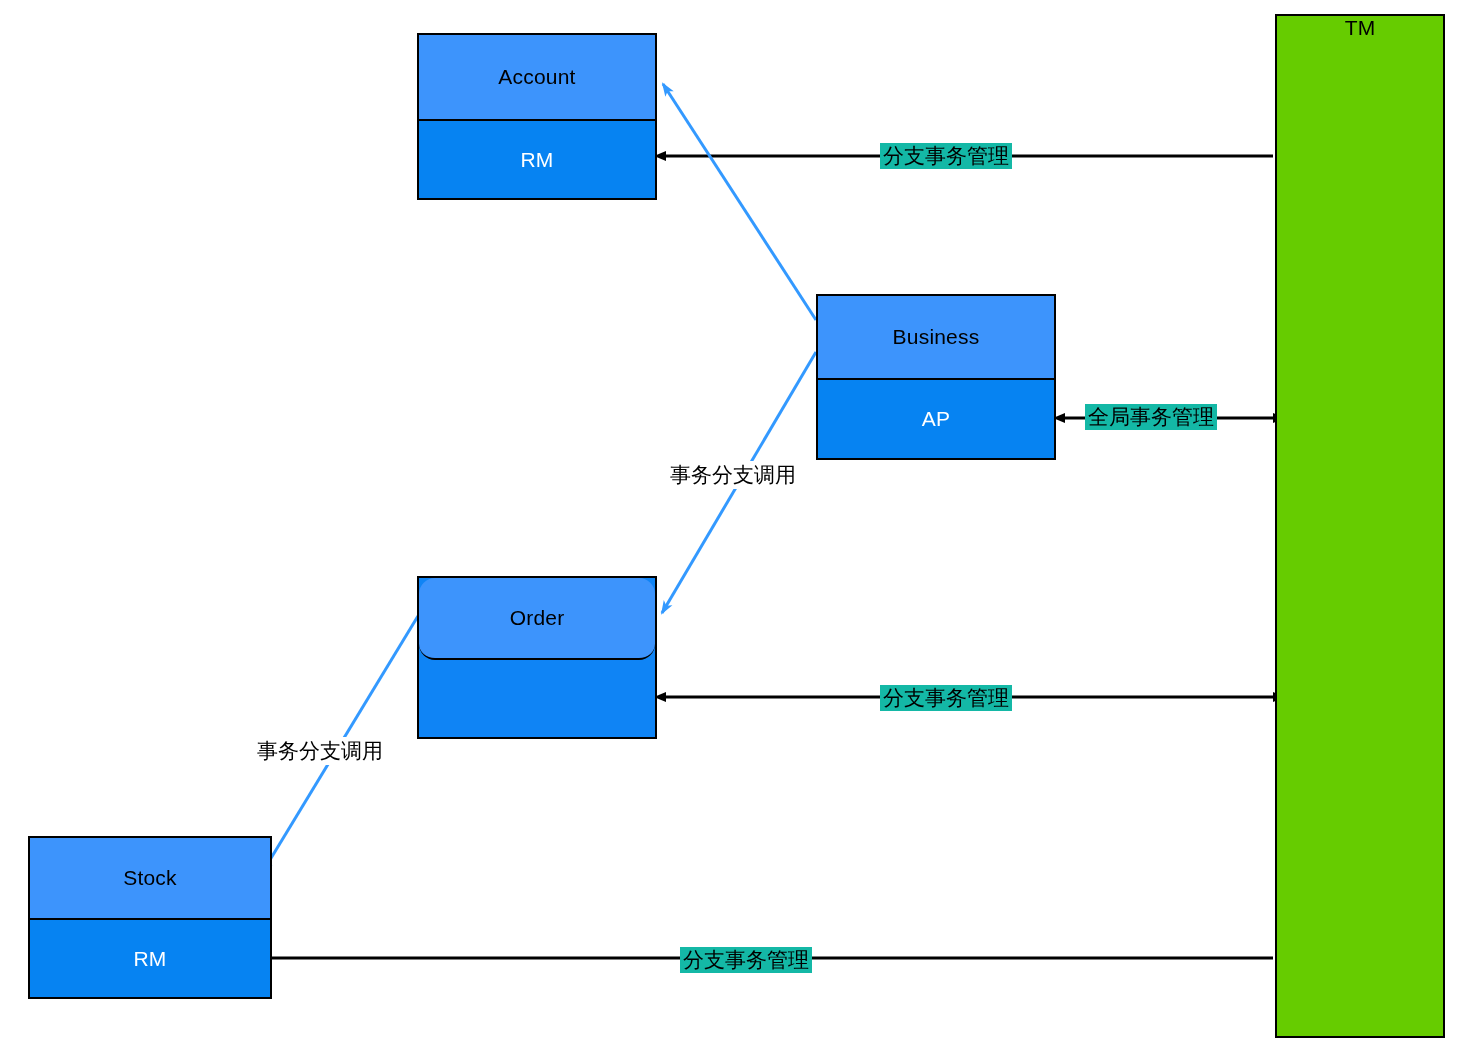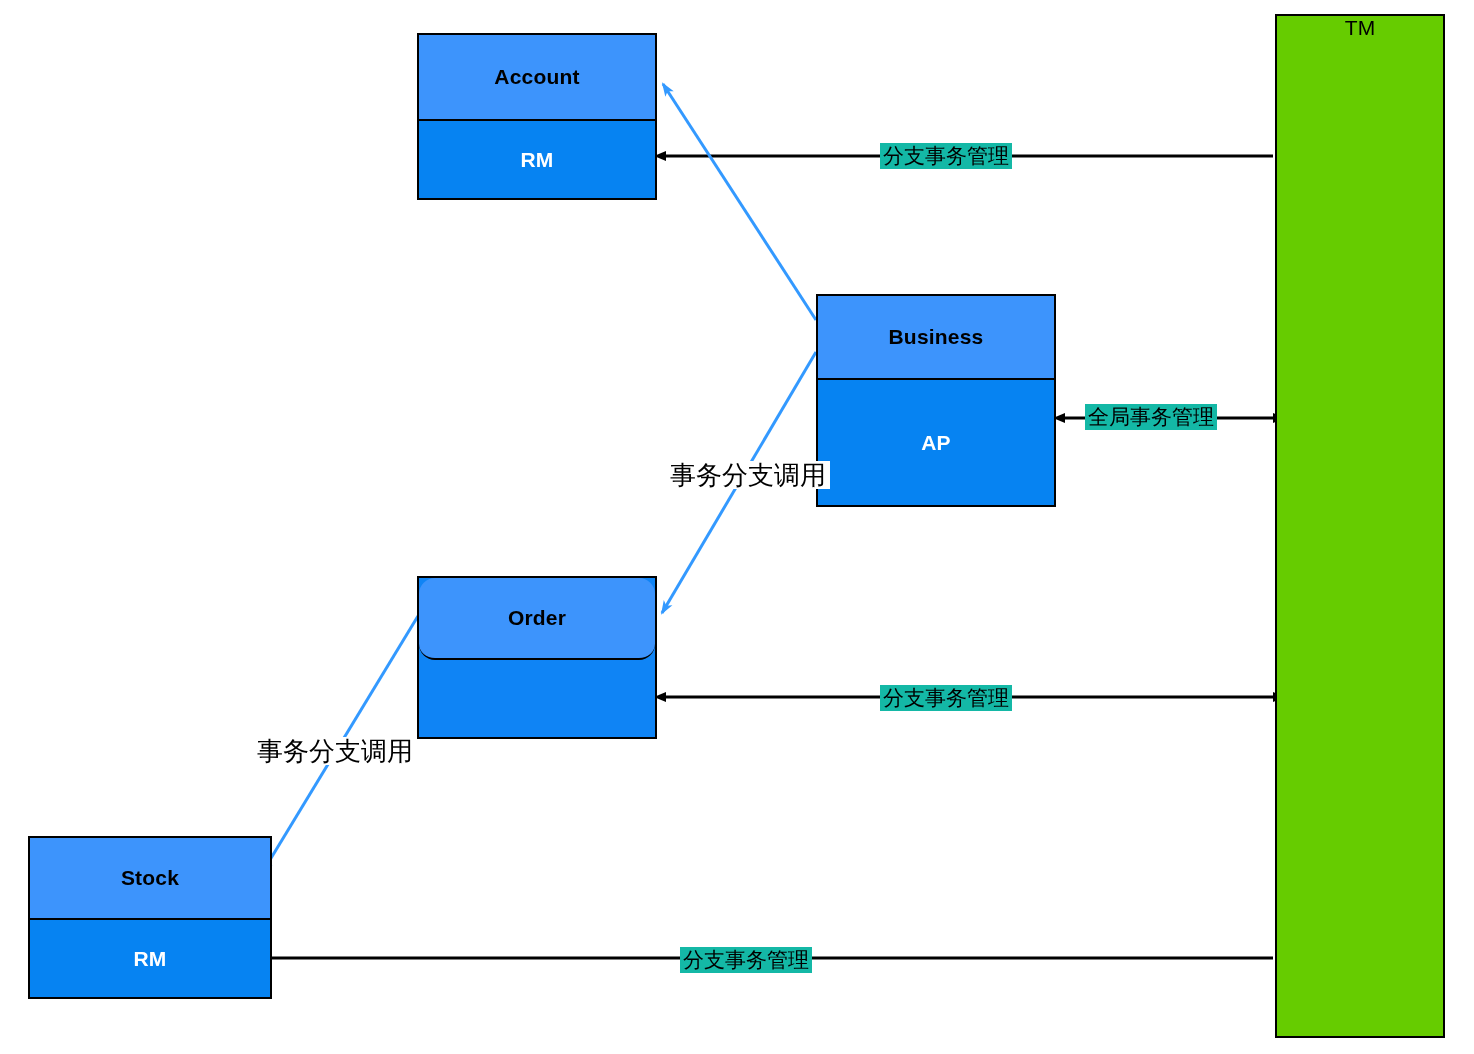--- a/index.html
+++ b/index.html
@@ -25,21 +25,20 @@
     height: 1054px;
     pointer-events: none;
   }
   .node {
     position: absolute;
     box-sizing: border-box;
     border: 2px solid #000000;
     background: #0f84f5;
     display: flex;
     flex-direction: column;
-    font-weight: bold;
   }
   .node .head {
     background: #3d94fc;
     color: #000000;
     border-bottom: 2px solid #000000;
     display: flex;
     align-items: center;
     justify-content: center;
     font-size: 21px;
     letter-spacing: .2px;
@@ -68,21 +67,21 @@
     position: absolute;
     font-size: 21px;
     color: #000000;
     background: #14b8a6;
     white-space: nowrap;
     padding: 0 3px;
     line-height: 26px;
   }
   .diag-label {
     position: absolute;
-    font-size: 26px;
+    font-size: 21px;
     color: #000000;
     background: #ffffff;
     white-space: nowrap;
     padding: 1px 4px;
     line-height: 26px;
   }
 </style>
 </head>
 <body>
 
@@ -114,21 +113,21 @@
     <line x1="816" y1="352" x2="662" y2="613" stroke="#3399ff" stroke-width="3" marker-end="url(#blue-head)"></line>
 
     <line x1="418" y1="616" x2="262" y2="873" stroke="#3399ff" stroke-width="3" marker-end="url(#blue-head)"></line>
   </svg>
 
   <div class="node" style="left:417px; top:33px; width:240px; height:167px;">
     <div class="head" style="height:84px;">Account</div>
     <div class="body">RM</div>
   </div>
 
-  <div class="node" style="left:816px; top:294px; width:240px; height:213px;">
+  <div class="node" style="left:816px; top:294px; width:240px; height:166px;">
     <div class="head" style="height:82px;">Business</div>
     <div class="body">AP</div>
   </div>
 
   <div class="node" style="left:417px; top:576px; width:240px; height:163px;">
     <div class="head" style="height:80px;border-radius:16px;">Order</div>
   </div>
 
   <div class="node" style="left:28px; top:836px; width:244px; height:163px;">
     <div class="head" style="height:80px;">Stock</div>

